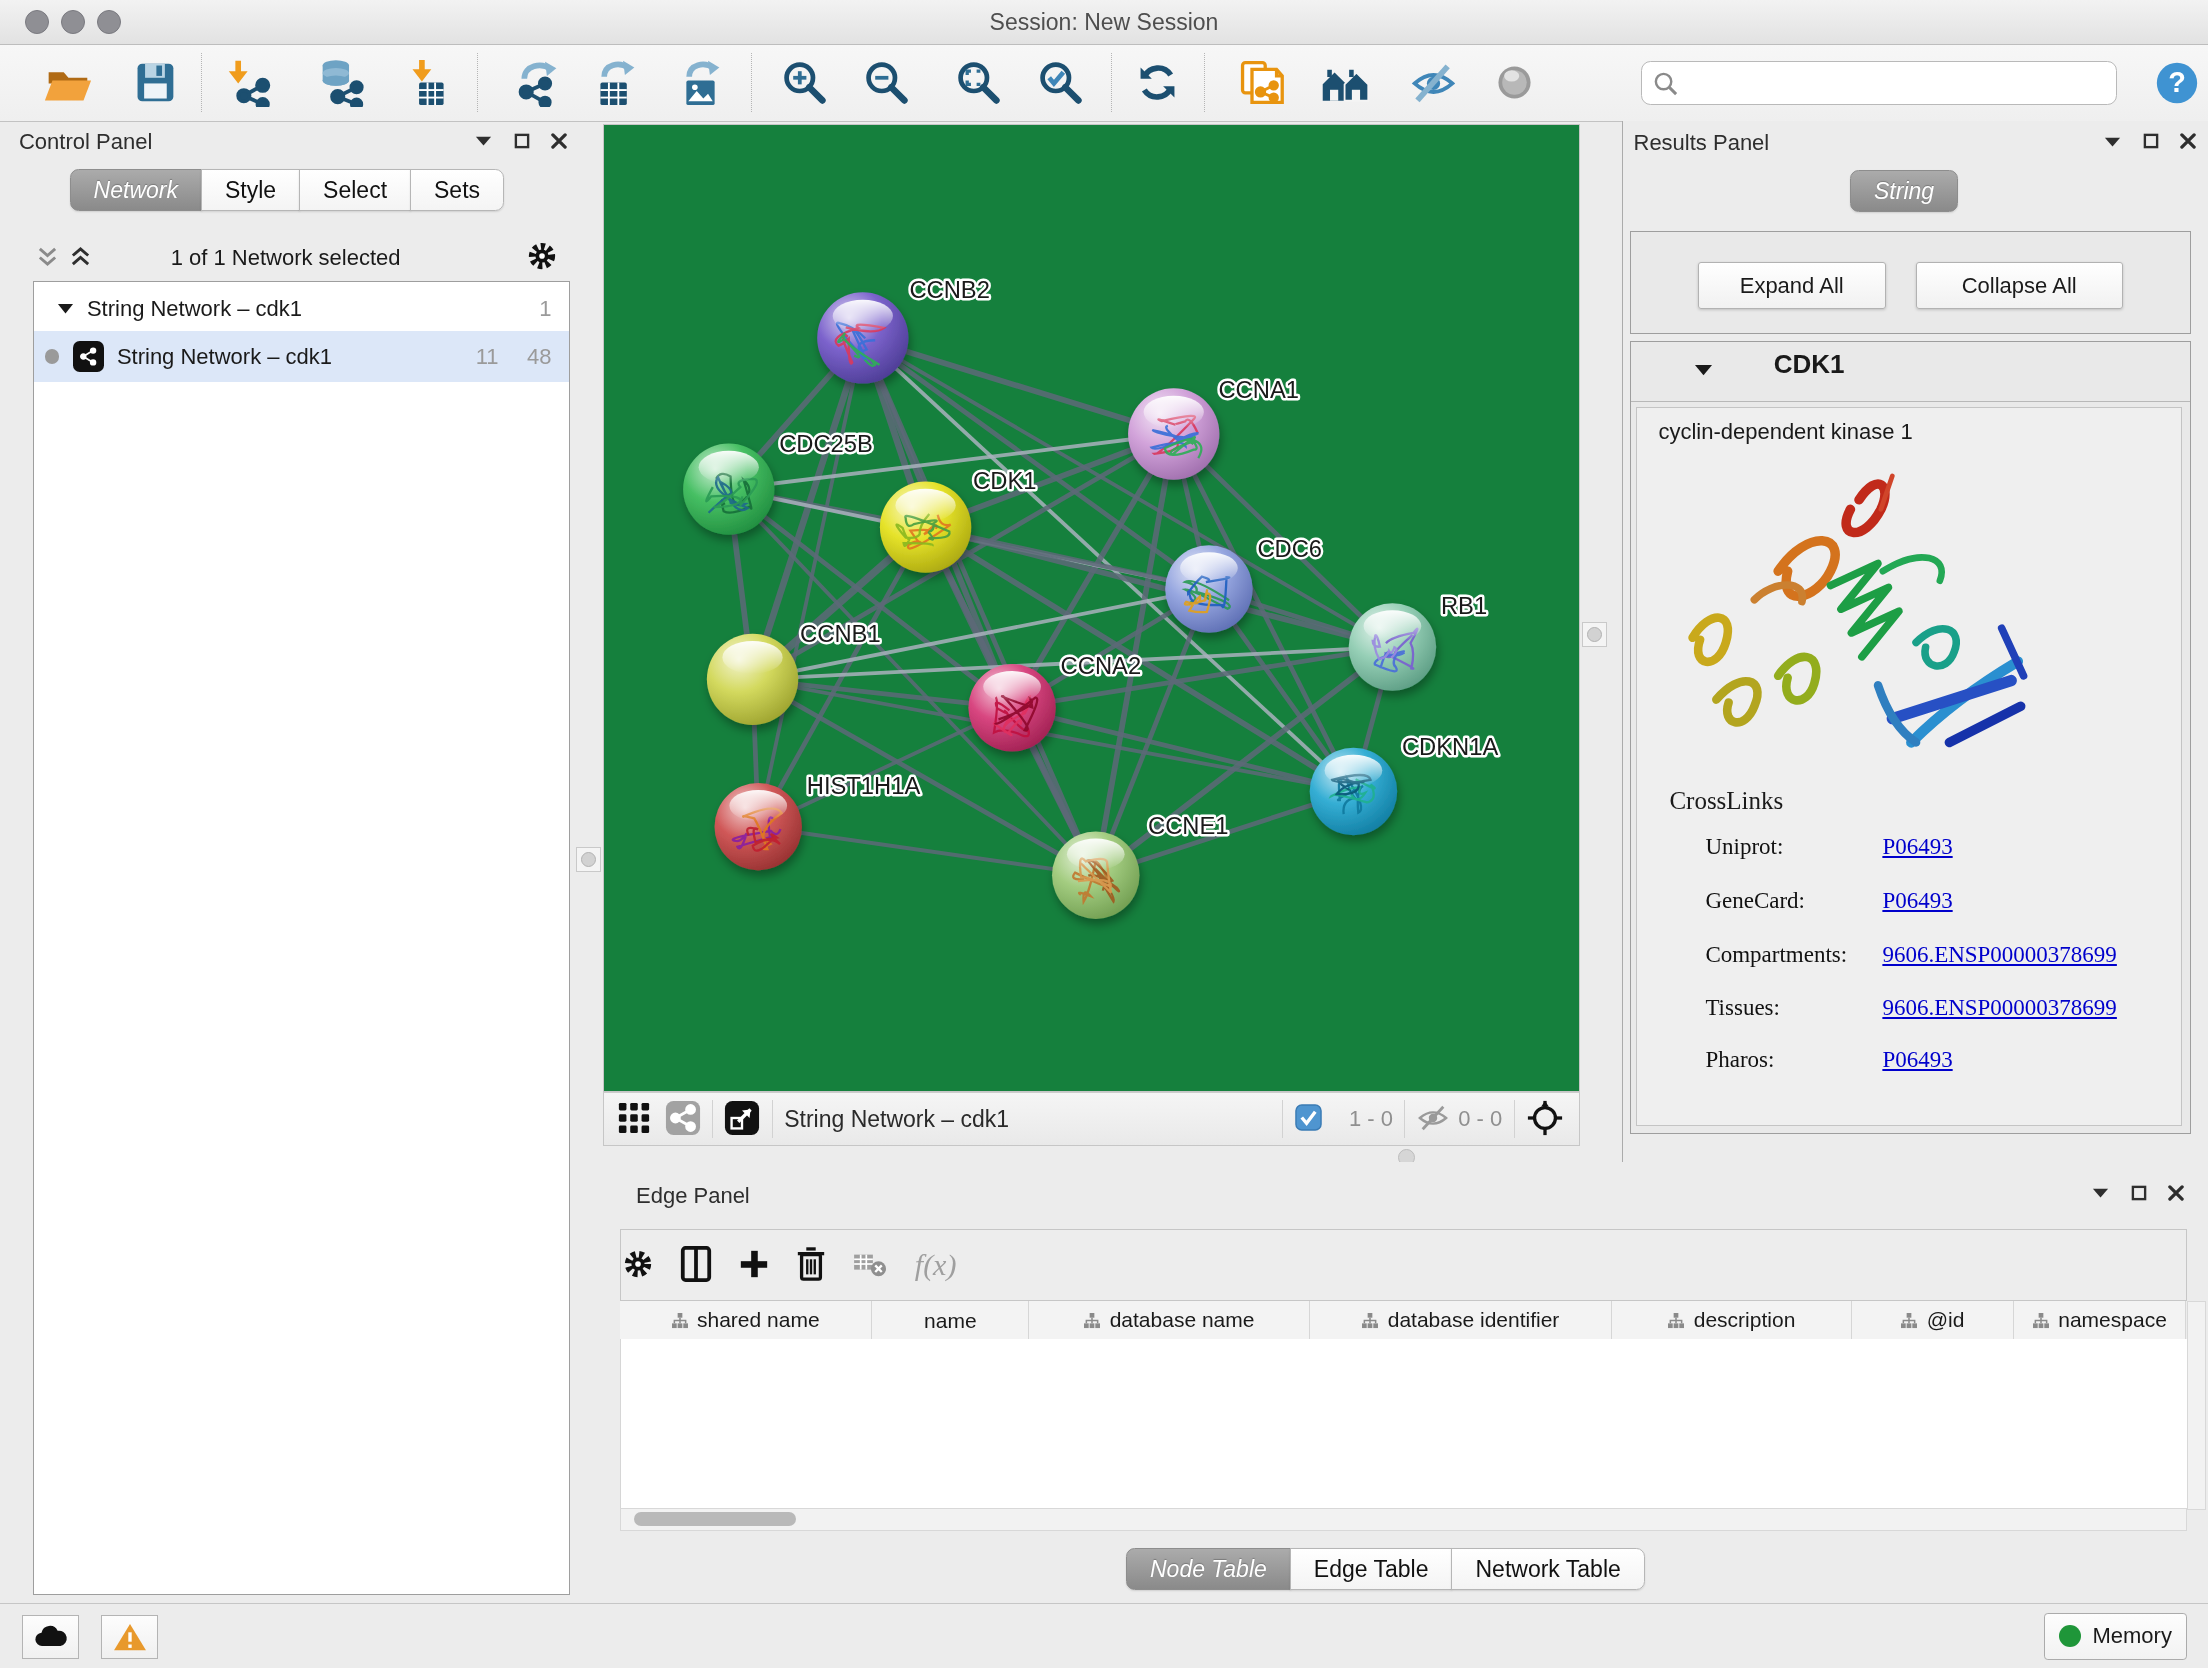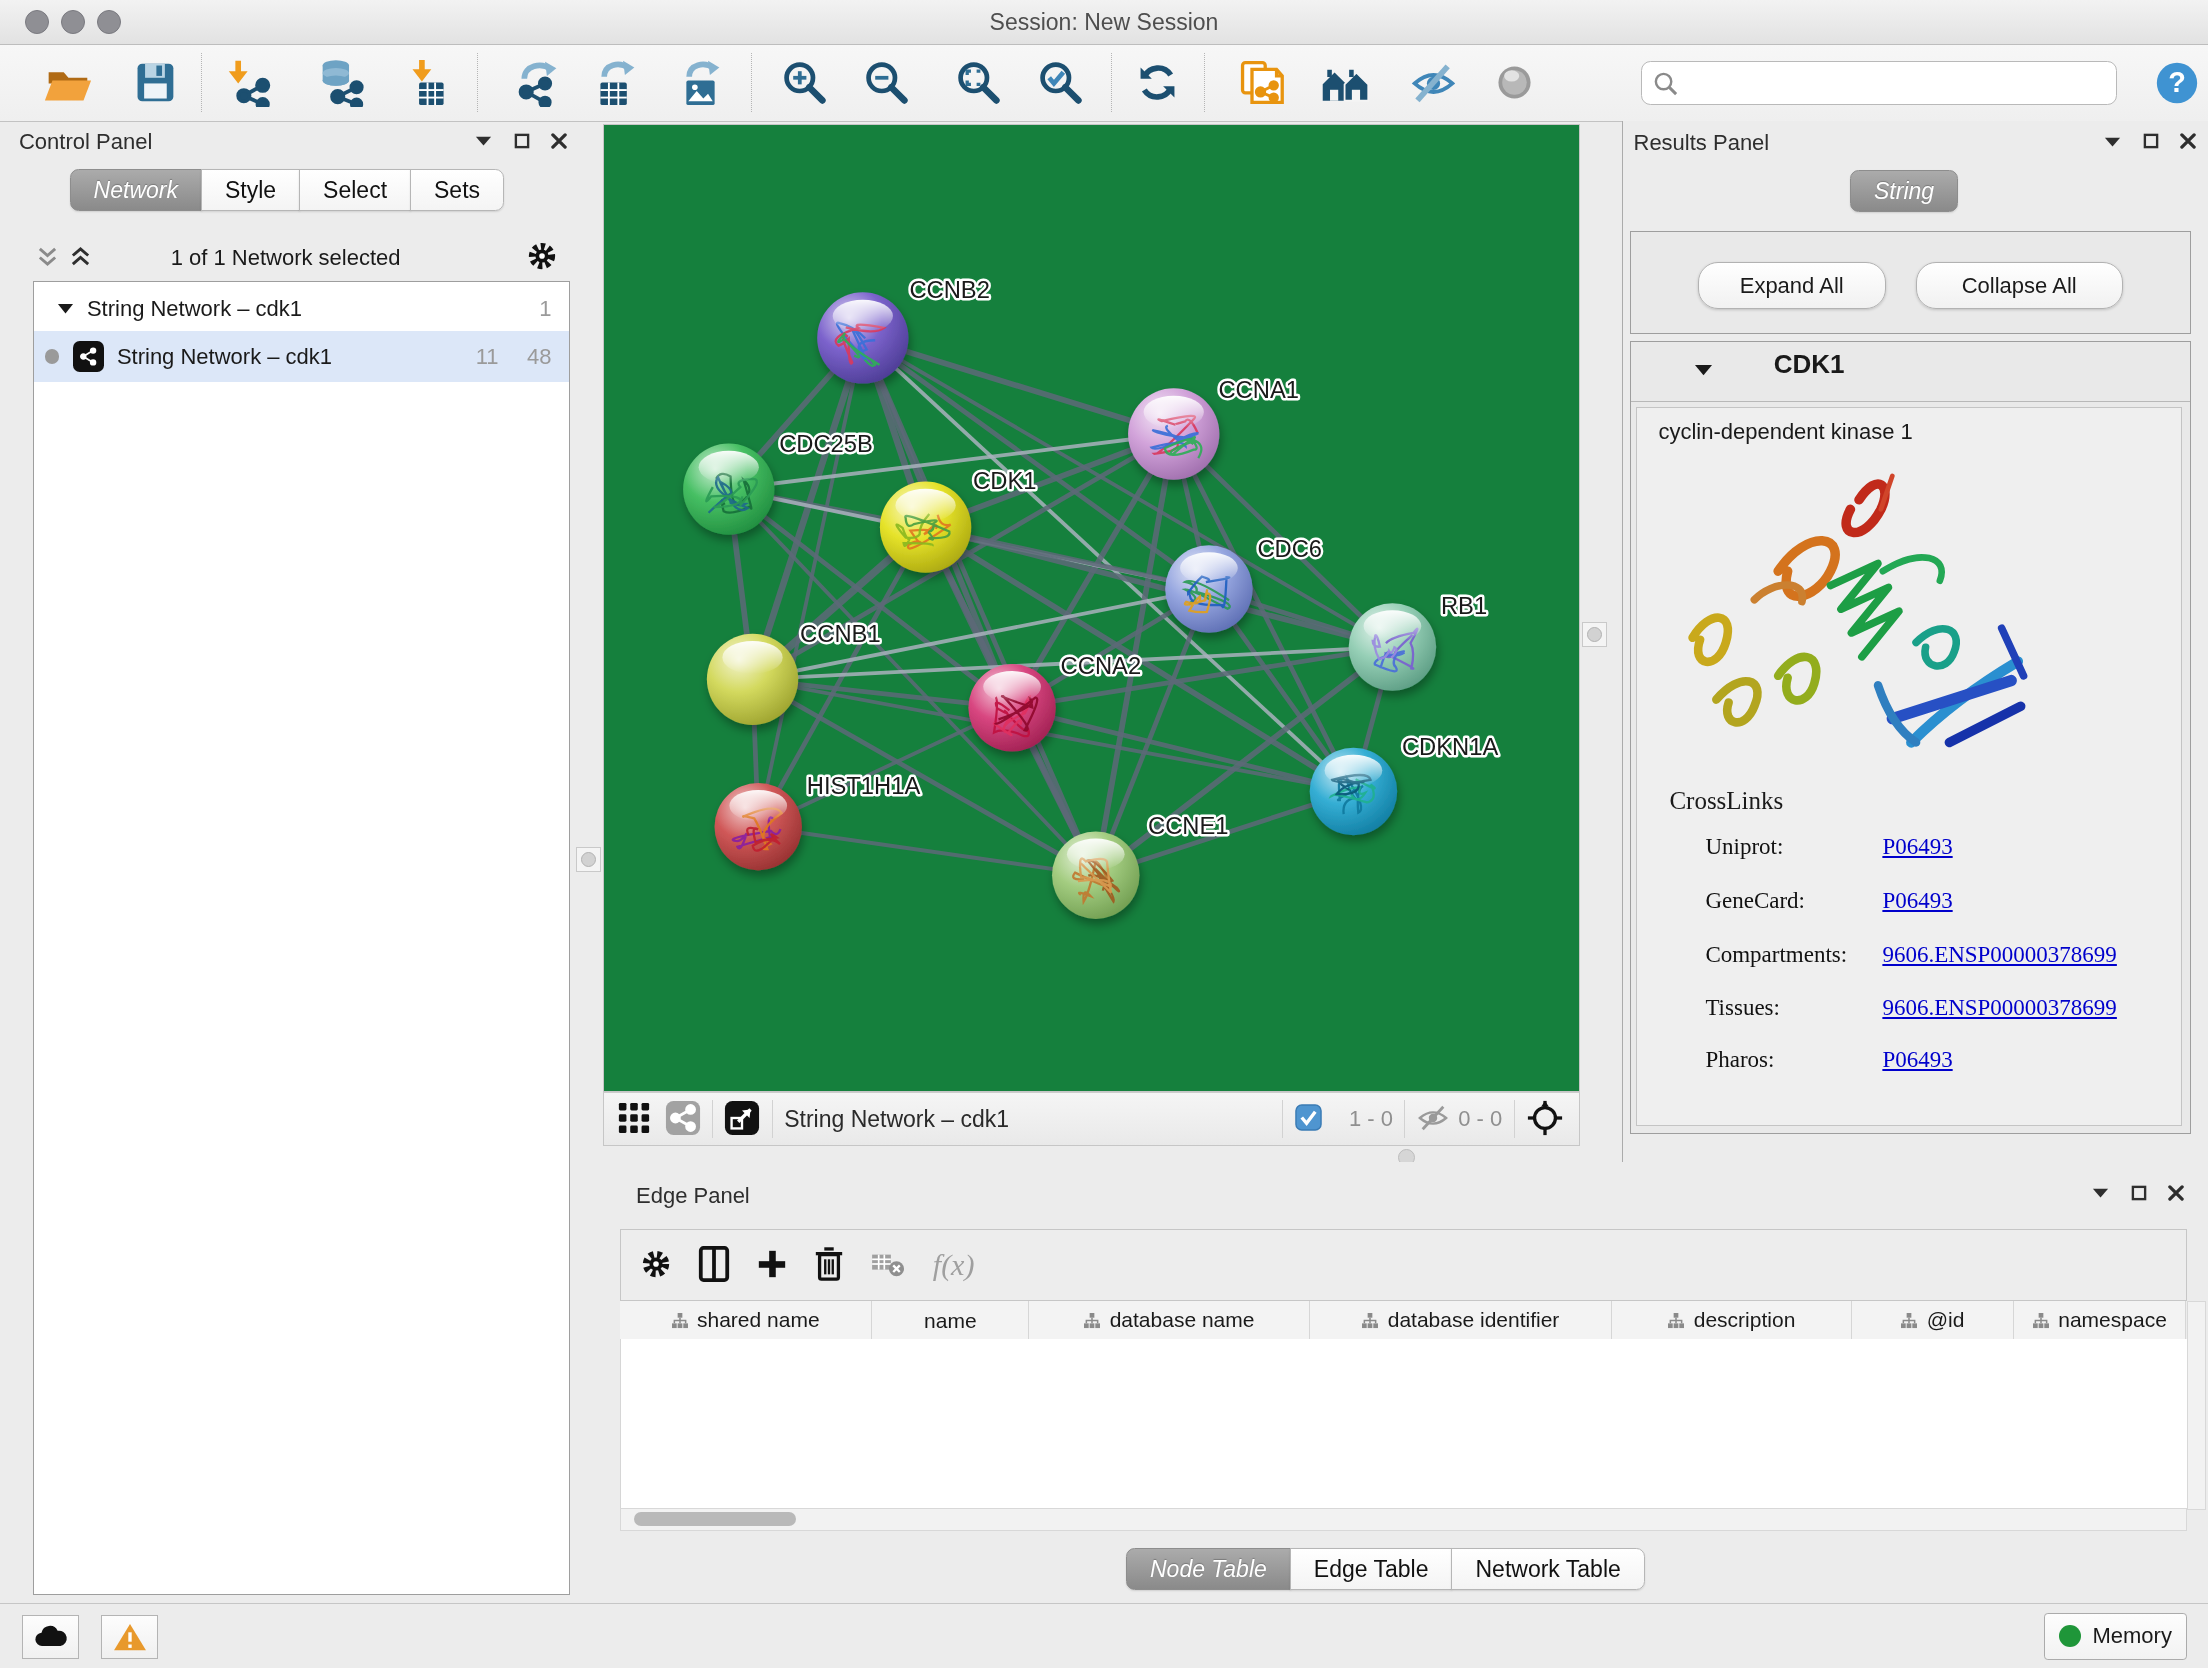--- a/index.html
+++ b/index.html
@@ -24,21 +24,21 @@
   .phead{font-size:22px;color:#2e2e2e;}
   .winicons{display:flex;gap:21px;align-items:center;}
   .seg{display:flex;}
   .seg .tab{border:1px solid #b6b6b6;background:linear-gradient(#ffffff,#f4f4f4);color:#111;
             font-size:23px;padding:6.7px 23px;margin-left:-1px;cursor:default;box-shadow:0 1px 1.9px rgba(0,0,0,.12);}
   .seg .tab:first-child{border-radius:8.6px 0 0 8.6px;}
   .seg .tab:last-child{border-radius:0 8.6px 8.6px 0;}
   .seg .tab.sel{background:linear-gradient(#ababab,#8a8a8a);color:#fff;border-color:#8d8d8d;
             text-shadow:0 -1px 1px rgba(0,0,0,.25);font-style:italic;}
   .seg .tab.only{border-radius:8.6px;}
-  .aqbtn{background:linear-gradient(#ffffff,#f1f1f1);border:1px solid #b2b2b2;border-radius:20px;
+  .aqbtn{background:linear-gradient(#ffffff,#f1f1f1);border:1px solid #b2b2b2;border-radius:3px;
          box-shadow:0 1px 2.9px rgba(0,0,0,.18);font-size:22px;display:flex;align-items:center;justify-content:center;}
   
   .cpanel{left:7.6px;top:125px;width:556px;height:1469px;}
   .treebox{left:25px;top:156px;width:535px;height:1312px;background:#fff;border:1.9px solid #9e9e9e;}
   .trow{position:absolute;left:0;width:100%;height:46px;display:flex;align-items:center;font-size:22px;}
   .trow .cnt{color:#9a9a9a;}
   .sharesq{width:31px;height:31px;border-radius:6.7px;background:#111;display:flex;align-items:center;justify-content:center;}
   
   .netcanvas{left:603px;top:124px;width:977px;height:968px;background:#15803d;border:1px solid #c6c6c6;box-sizing:border-box;}
   .nettoolbar{left:603px;top:1092px;width:977px;height:54px;background:linear-gradient(#f5f5f5,#e9e9e9);
@@ -51,21 +51,21 @@
   .splitdot i{width:13.3px;height:13.3px;border-radius:50%;background:#d2d2d2;border:1px solid #b2b2b2;}
   
   .rpanel{left:1622px;top:121px;width:587px;height:1041px;background:#ececec;border-left:1.9px solid #ababab;}
   .rbox{position:absolute;border:1.9px solid #9e9e9e;background:#e9e9e9;}
   .serif{font-family:"Liberation Serif",serif;}
   .xl-label{position:absolute;left:68px;font-size:23px;color:#111;}
   .xl-value{position:absolute;left:245px;font-size:23px;color:#0000cc;text-decoration:underline;}
   
   .tpanel{left:615px;top:1162px;width:1593px;height:443px;background:#ececec;}
   .ttoolbar{position:absolute;left:4.8px;top:67px;width:1567px;height:72px;background:#ededed;
-            border:1px solid #c6c6c6;display:flex;align-items:center;gap:25px;padding-left:19px;box-sizing:border-box;}
+            border:1px solid #c6c6c6;display:flex;align-items:center;gap:25px;padding-left:1px;box-sizing:border-box;}
   table.dtable{border-collapse:collapse;table-layout:fixed;width:1566px;background:#fff;font-size:20px;}
   table.dtable th{background:#f3f3f3;border-right:1px solid #d6d6d6;border-bottom:1.9px solid #4a4a4a;
        font-weight:normal;font-size:21px;height:38px;text-align:center;overflow:hidden;white-space:nowrap;}
   table.dtable td{height:44px;vertical-align:middle;padding-left:21px;overflow:hidden;white-space:nowrap;}
   .hicon{display:inline-block;vertical-align:-2.9px;margin-right:9.5px;}
   .hscroll{position:absolute;left:4.8px;top:346px;width:1567px;height:23px;background:#f2f2f2;border:1px solid #d8d8d8;box-sizing:border-box;}
   .hthumb{position:absolute;left:13.3px;top:2.9px;width:162px;height:14.3px;border-radius:7.6px;background:#b9b9b9;}
   .vscroll{position:absolute;left:1572px;top:139px;width:17px;height:207px;background:#f2f2f2;border:1px solid #d8d8d8;}
   
   .statusbar{left:0;top:1603px;width:2208px;height:66px;background:#ececec;border-top:1.9px solid #c6c6c6;}

